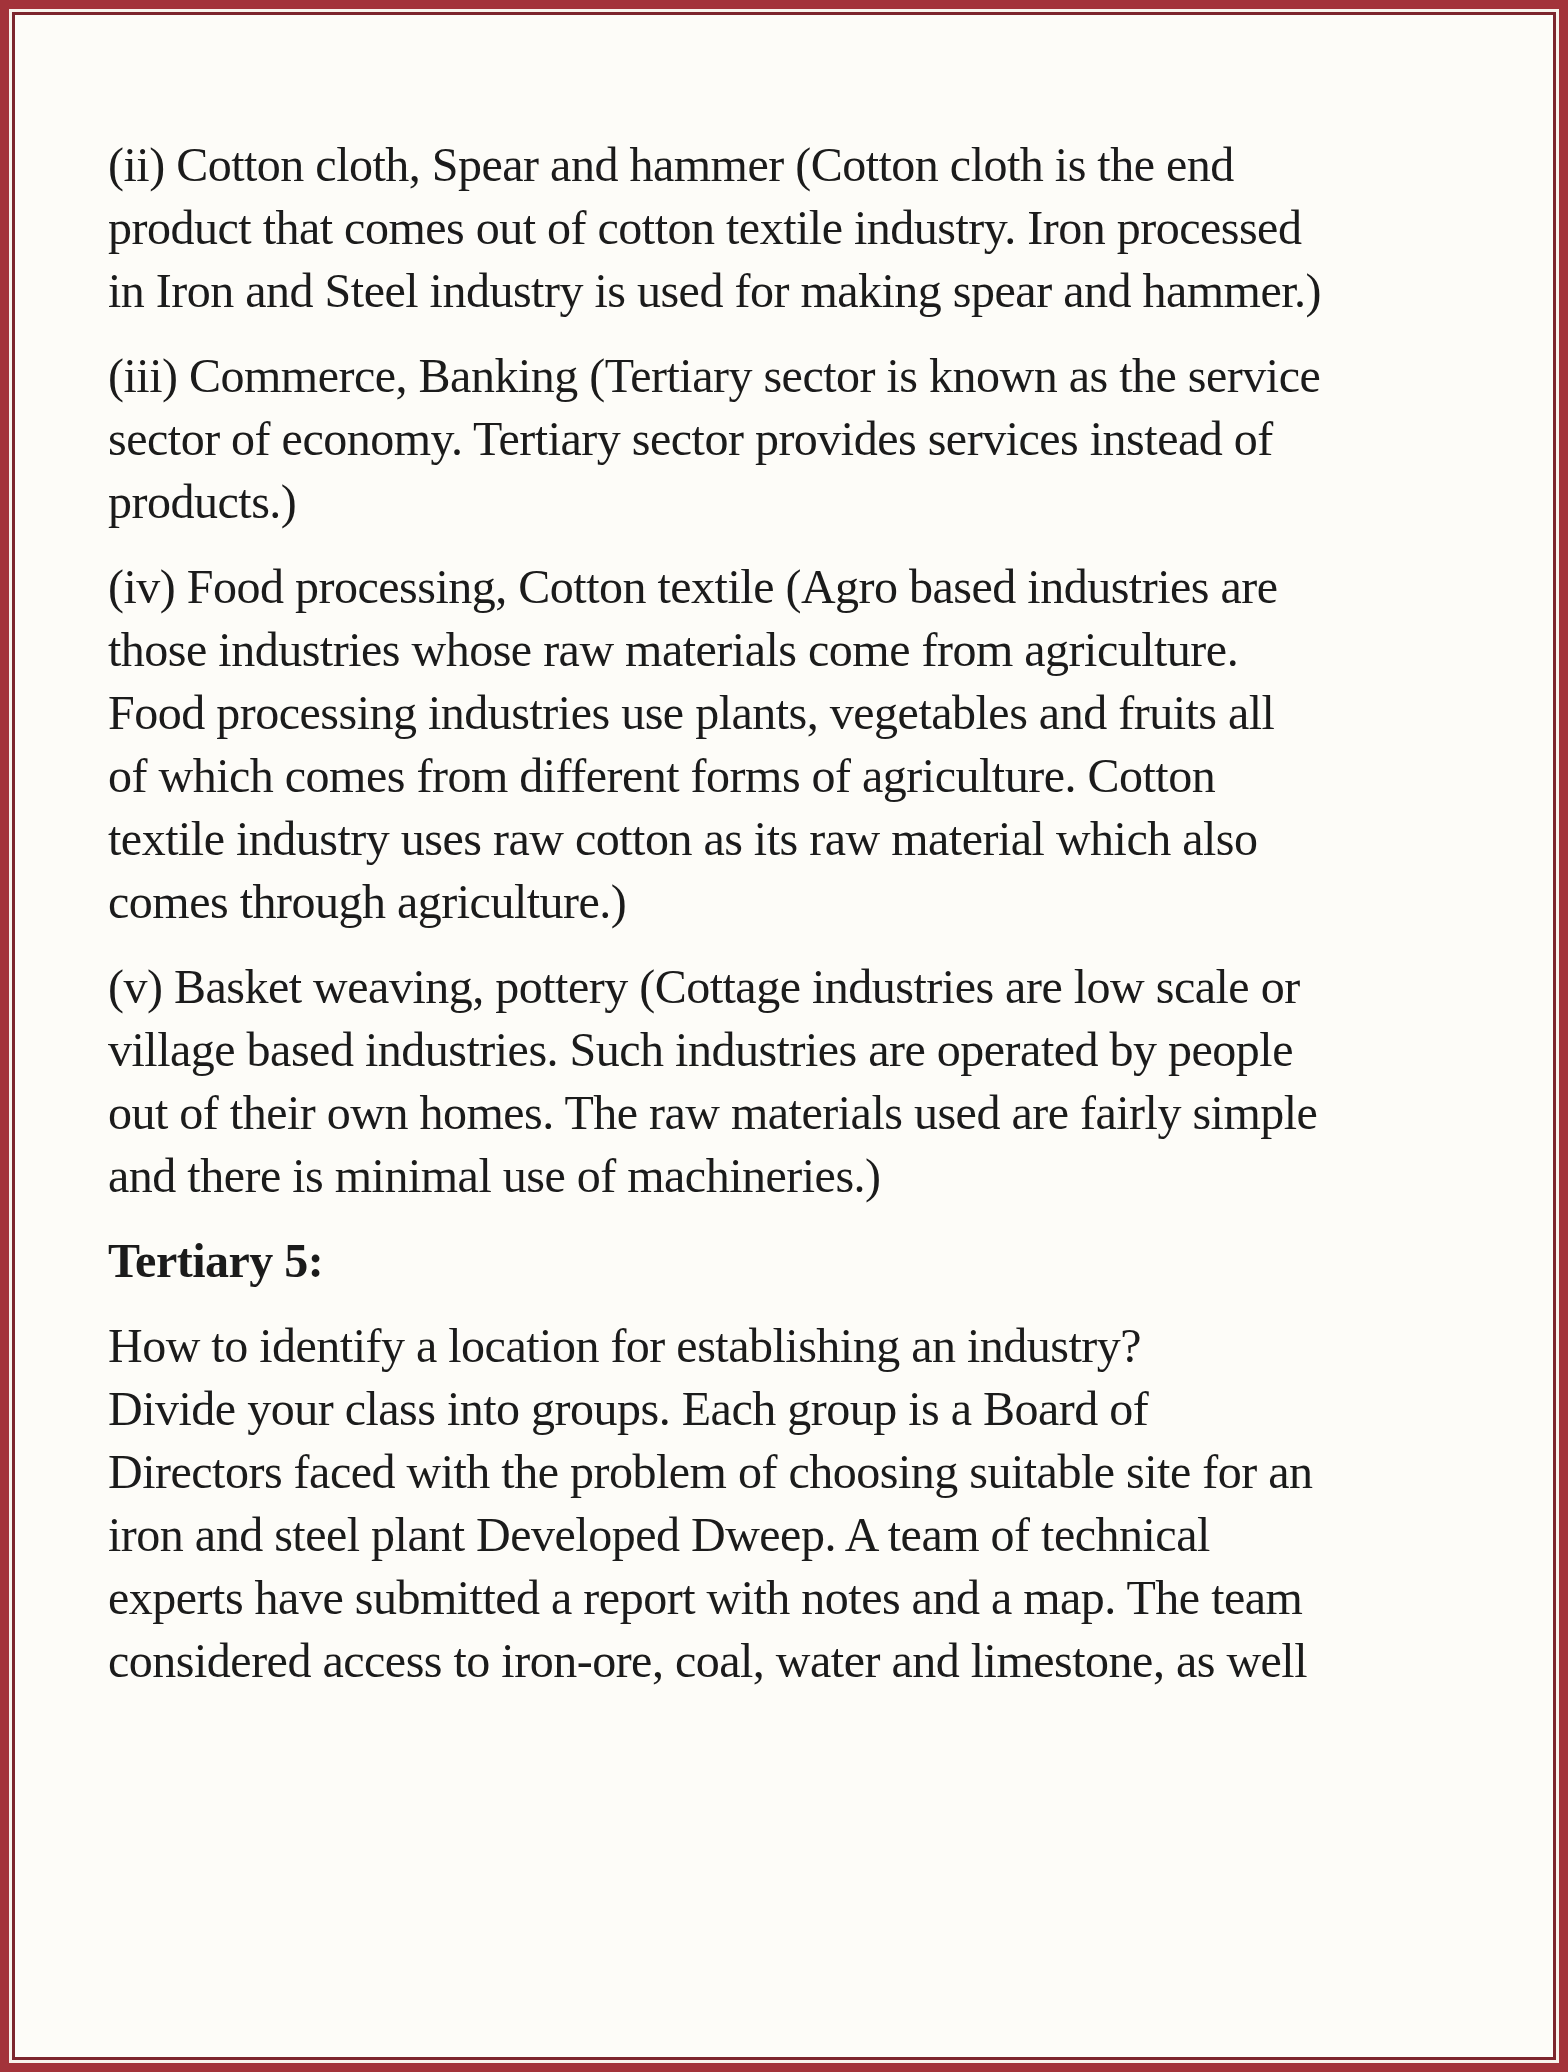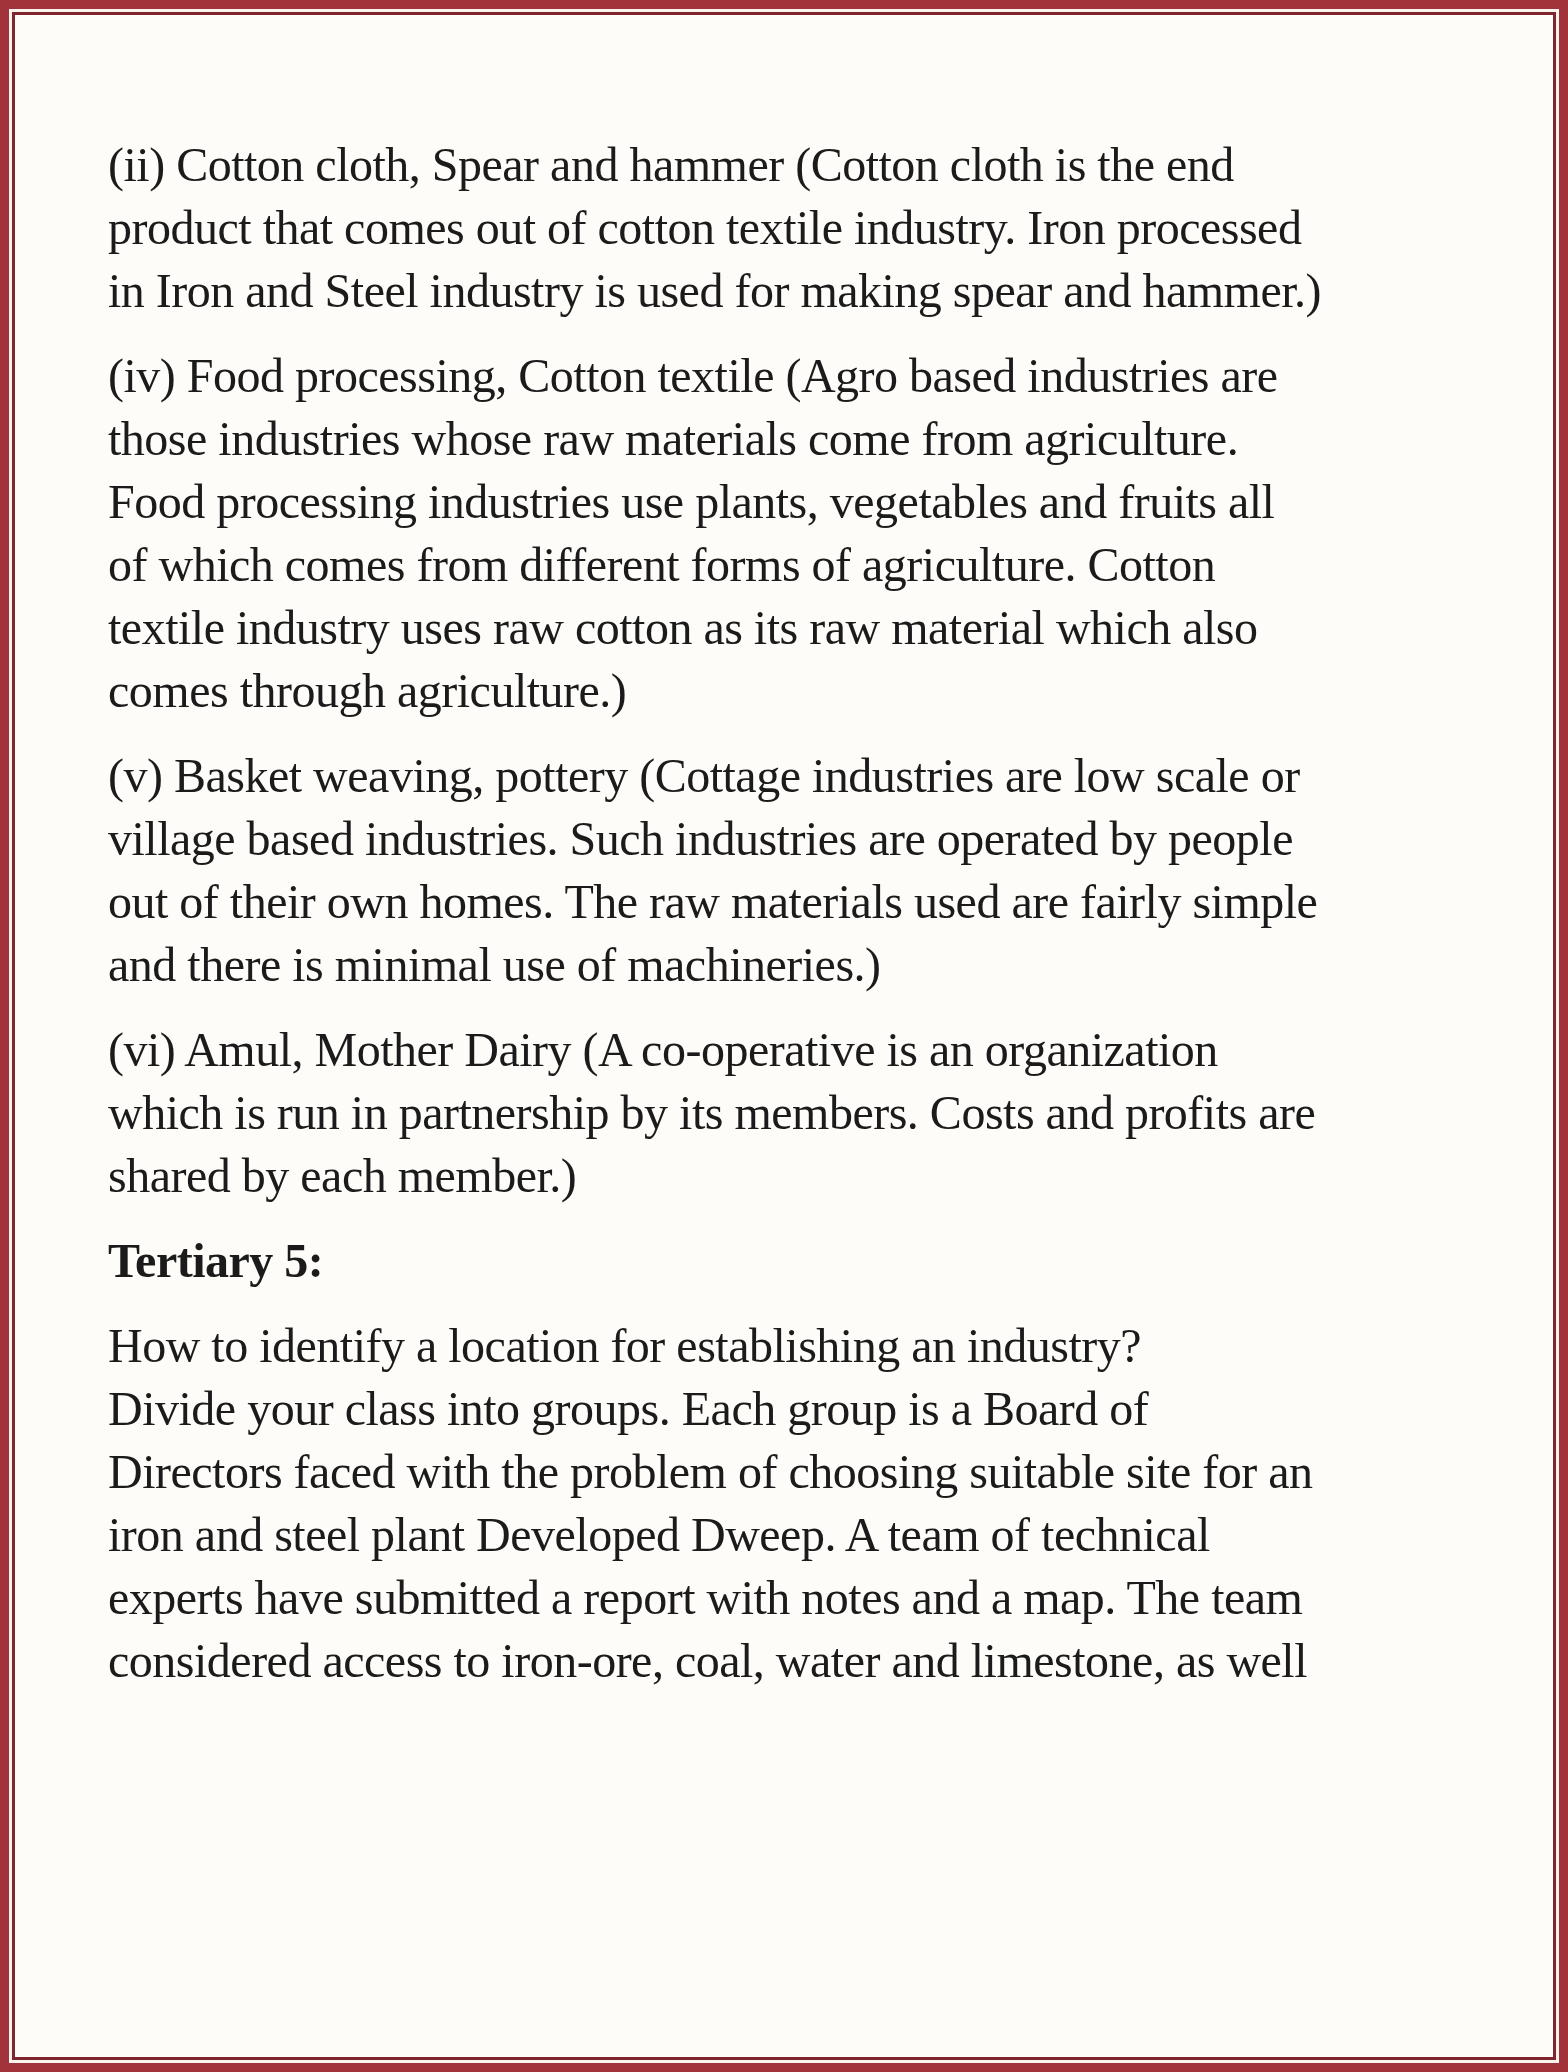--- a/index.html
+++ b/index.html
@@ -41,33 +41,33 @@
 </style>
 </head>
 <body>
 
 <div class="frame-gap">
   <div class="paper">
     <main>
       <p class="para">(ii) Cotton cloth, Spear and hammer (Cotton cloth is the end
 product that comes out of cotton textile industry. Iron processed
 in Iron and Steel industry is used for making spear and hammer.)</p>
+      <p class="para">(iii) Commerce, Banking (Tertiary sector is known as the service
+sector of economy. Tertiary sector provides services instead of
+products.)</p>
       <p class="para">(iv) Food processing, Cotton textile (Agro based industries are
 those industries whose raw materials come from agriculture.
 Food processing industries use plants, vegetables and fruits all
 of which comes from different forms of agriculture. Cotton
 textile industry uses raw cotton as its raw material which also
 comes through agriculture.)</p>
       <p class="para">(v) Basket weaving, pottery (Cottage industries are low scale or
 village based industries. Such industries are operated by people
 out of their own homes. The raw materials used are fairly simple
 and there is minimal use of machineries.)</p>
-      <p class="para">(vi) Amul, Mother Dairy (A co-operative is an organization
-which is run in partnership by its members. Costs and profits are
-shared by each member.)</p>
       <h2 class="q-heading">Tertiary 5:</h2>
       <p class="para">How to identify a location for establishing an industry?
 Divide your class into groups. Each group is a Board of
 Directors faced with the problem of choosing suitable site for an
 iron and steel plant Developed Dweep. A team of technical
 experts have submitted a report with notes and a map. The team
 considered access to iron-ore, coal, water and limestone, as well</p>
     </main>
   </div>
 </div>

